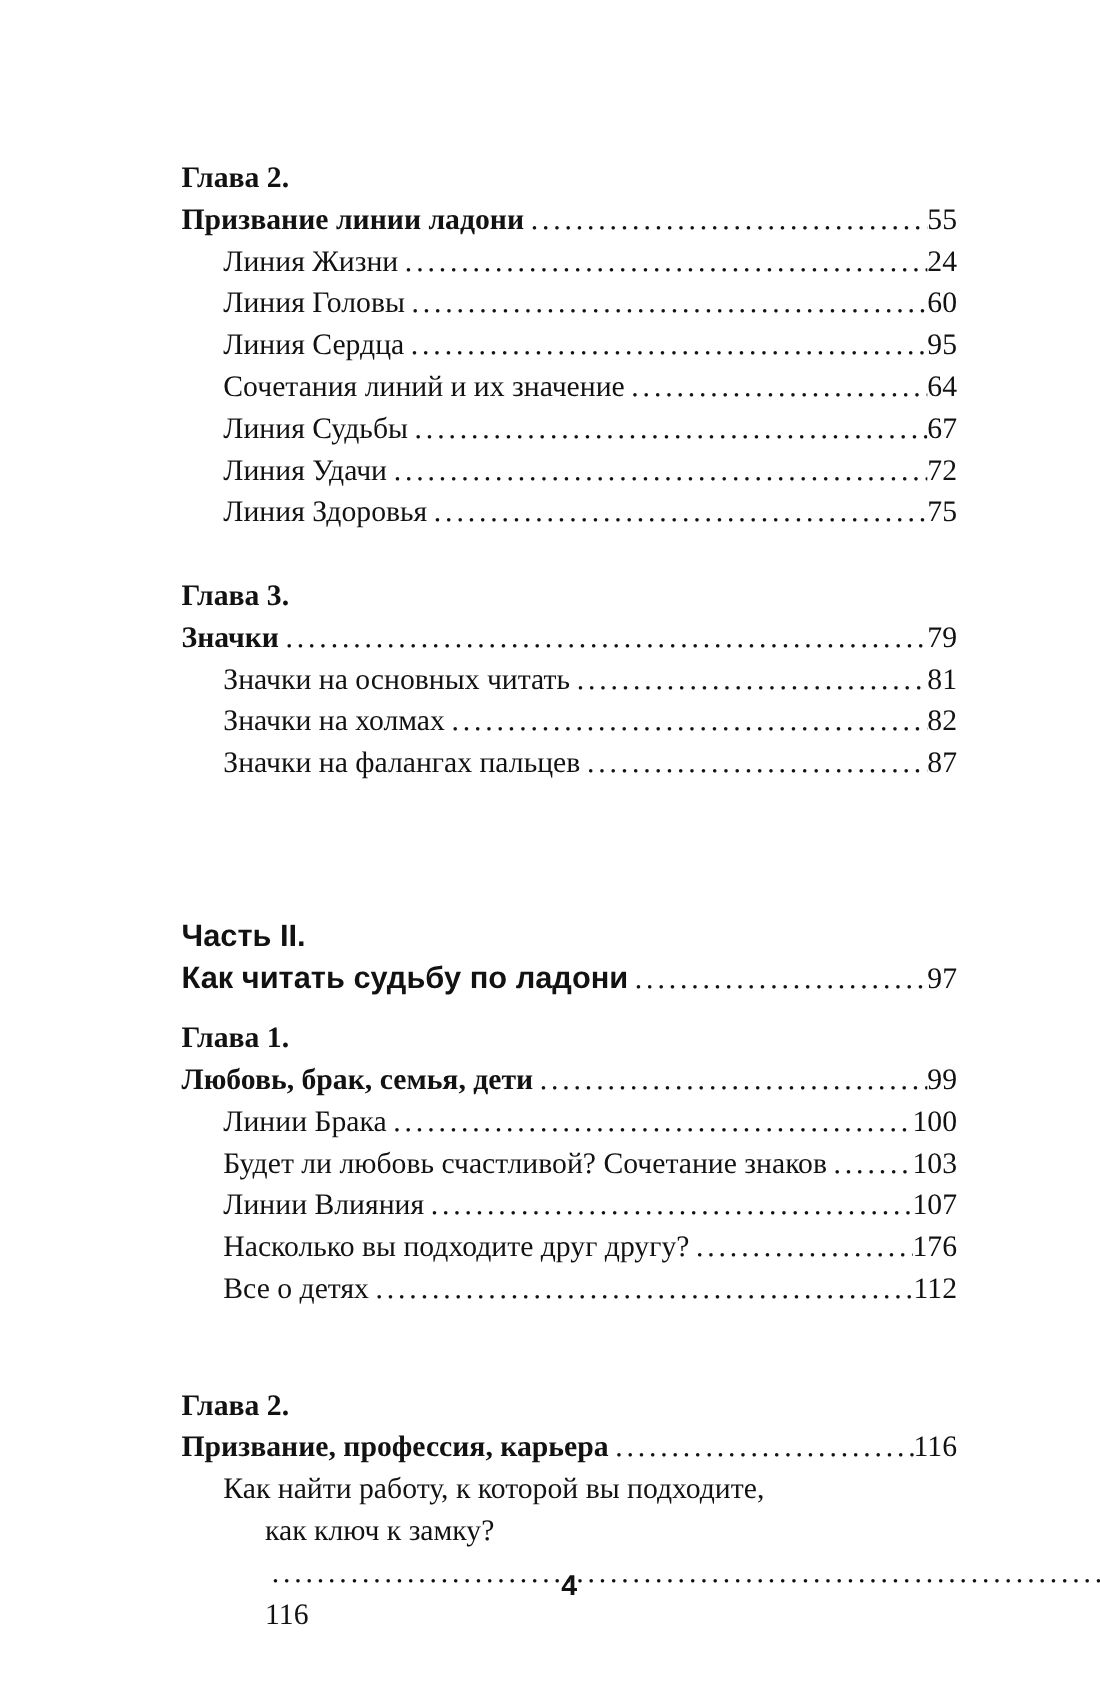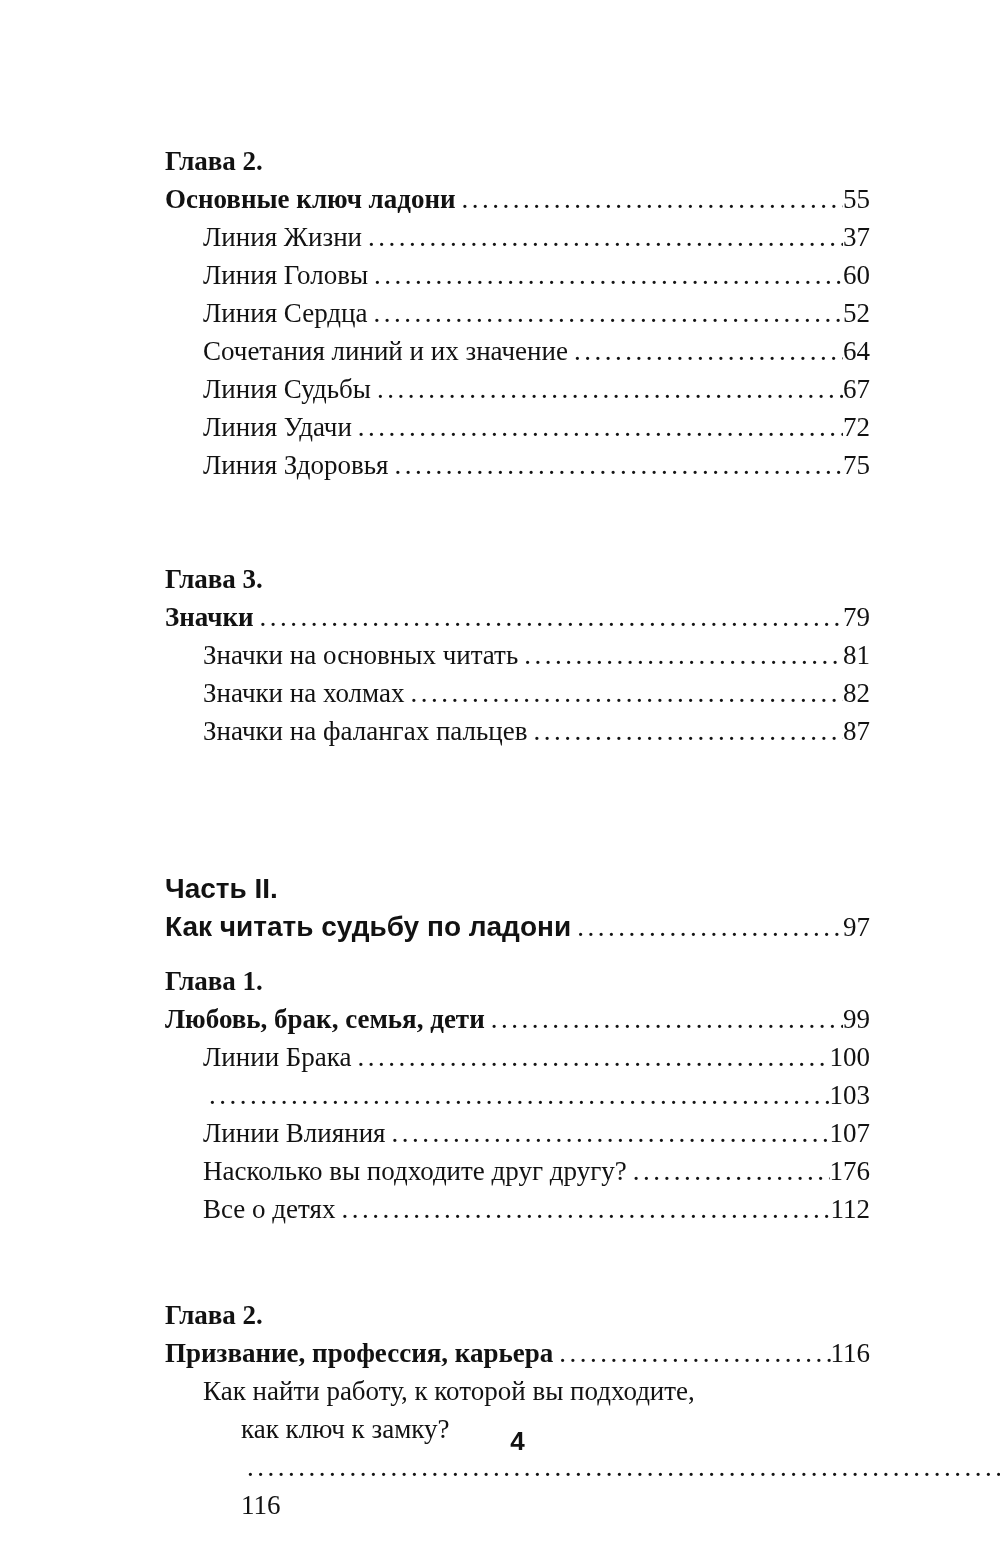--- a/index.html
+++ b/index.html
@@ -17,21 +17,21 @@
     font-size: 27px;
     overflow: hidden;
   }
   .toc {
     position: absolute;
     top: 142px;
     left: 165px;
     width: 705px;
   }
   .section { margin: 0; }
-  .sec-gap        { margin-top: 76px; }
+  .sec-gap        { margin-top: 38px; }
   .sec-gap-part   { margin-top: 120px; }
   .sec-gap-small  { margin-top: 16px; }
   .sec-gap-last   { margin-top: 68px; }
 
   .row {
     display: flex;
     align-items: baseline;
     line-height: 38px;
   }
   .heading {
@@ -77,38 +77,38 @@
 </style>
 </head>
 <body>
 
 <div class="page">
   <div class="toc">
 
     <div class="section">
       <div class="row heading">Глава 2.</div>
       <div class="row main">
-        <span class="label bold">Основные ключ ладони</span>
+        <span class="label bold">Призвание линии ладони</span>
         <span class="dots"></span>
         <span class="pagenum">55</span>
       </div>
       <div class="row item">
         <span class="label">Линия Жизни</span>
         <span class="dots"></span>
-        <span class="pagenum">37</span>
+        <span class="pagenum">24</span>
       </div>
       <div class="row item">
         <span class="label">Линия Головы</span>
         <span class="dots"></span>
         <span class="pagenum">60</span>
       </div>
       <div class="row item">
         <span class="label">Линия Сердца</span>
         <span class="dots"></span>
-        <span class="pagenum">52</span>
+        <span class="pagenum">95</span>
       </div>
       <div class="row item">
         <span class="label">Сочетания линий и их значение</span>
         <span class="dots"></span>
         <span class="pagenum">64</span>
       </div>
       <div class="row item">
         <span class="label">Линия Судьбы</span>
         <span class="dots"></span>
         <span class="pagenum">67</span>
@@ -164,20 +164,21 @@
         <span class="label bold">Любовь, брак, семья, дети</span>
         <span class="dots"></span>
         <span class="pagenum">99</span>
       </div>
       <div class="row item">
         <span class="label">Линии Брака</span>
         <span class="dots"></span>
         <span class="pagenum">100</span>
       </div>
       <div class="row item">
+        <span class="label">Будет ли любовь счастливой? Сочетание знаков</span>
         <span class="dots"></span>
         <span class="pagenum">103</span>
       </div>
       <div class="row item">
         <span class="label">Линии Влияния</span>
         <span class="dots"></span>
         <span class="pagenum">107</span>
       </div>
       <div class="row item">
         <span class="label">Насколько вы подходите друг другу?</span>

